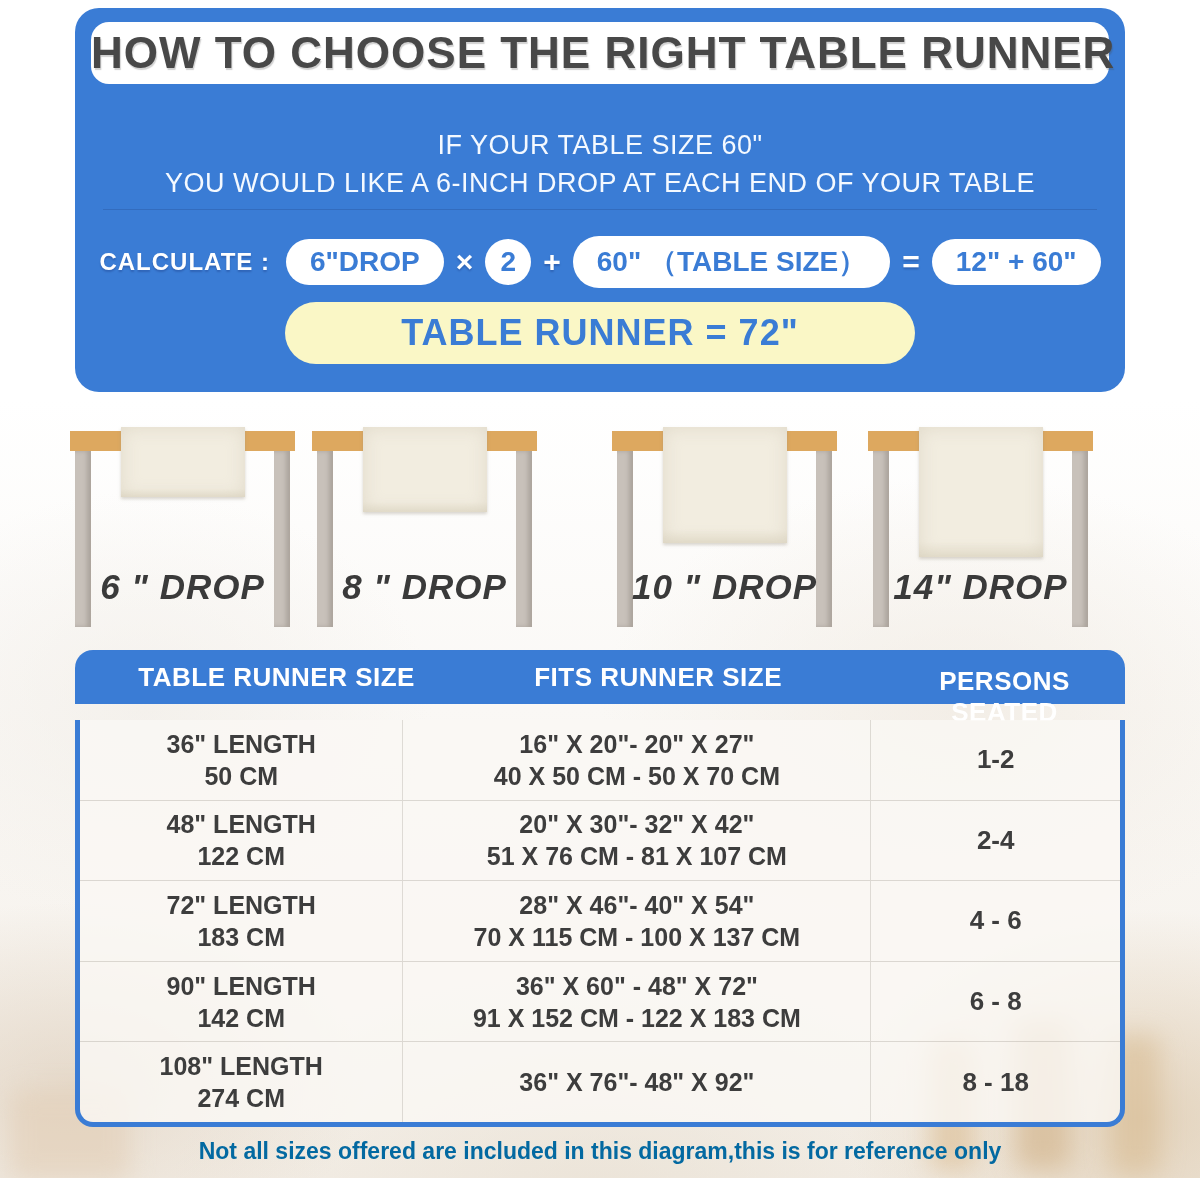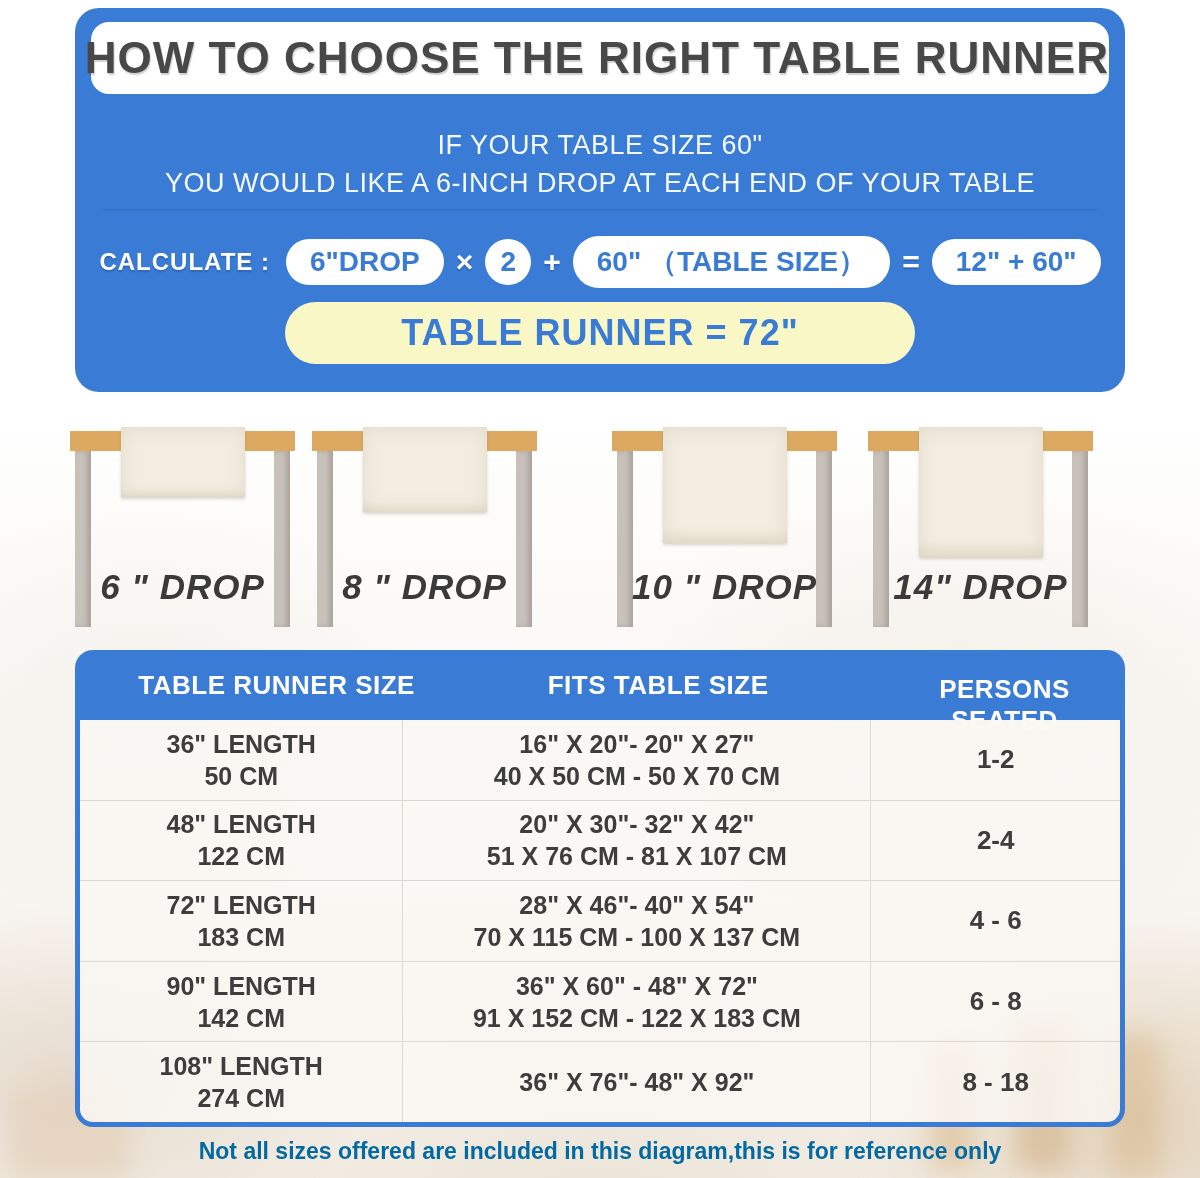--- a/index.html
+++ b/index.html
@@ -19,22 +19,22 @@
   }
   .blob { position:absolute; filter:blur(12px); border-radius:10px; opacity:.55; }
   .blob.b1 { left:930px; top:1040px; width:44px; height:130px; background:#d9b98c; }
   .blob.b2 { left:1015px; top:1020px; width:55px; height:150px; background:#cfae82; }
   .blob.b3 { left:1110px; top:1035px; width:50px; height:140px; background:#d8bb90; }
   .blob.b4 { left:10px;  top:1090px; width:120px; height:90px; background:#e2cdb4; }
 
   
   .hero { position:absolute; left:75px; top:8px; width:1050px; height:384px;
           background:var(--blue); border-radius:24px; }
-  .title-box { position:absolute; left:16px; right:16px; top:14px; height:72px;
-               background:#ffffff; border-radius:18px; display:flex; align-items:center; justify-content:flex-end; }
+  .title-box { position:absolute; left:16px; right:16px; top:14px; height:62px;
+               background:#ffffff; border-radius:18px; display:flex; align-items:center; justify-content:flex-start; }
   .title-box span { font-size:44px; font-weight:bold; letter-spacing:1px; color:#484848;
                     text-shadow:1px 2px 1px rgba(70,70,70,0.25); white-space:nowrap; }
   .intro { position:absolute; left:0; right:0; text-align:center; color:#f4f9ff;
            font-size:27px; letter-spacing:0.5px; }
   .intro.l1 { top:122px; }
   .intro.l2 { top:160px; }
   .hero-divider { position:absolute; left:28px; right:28px; top:201px; height:1px;
                   background:rgba(20,40,90,0.18); }
   .calc-row { position:absolute; left:0; right:0; top:226px; height:56px;
               display:flex; align-items:center; justify-content:center; gap:12px; }
@@ -61,21 +61,21 @@
             background:linear-gradient(var(--cream) 88%, #e7e1d0 100%);
             box-shadow:0 2px 3px rgba(150,140,120,0.35),
                        inset 0 0 18px rgba(205,196,175,0.45); }
   .f0 .runner { height:70px; } .f1 .runner { height:85px; }
   .f2 .runner { height:116px; } .f3 .runner { height:130px; }
   .drop-label { position:absolute; left:0; right:0; top:142px; text-align:center;
                 font-size:35px; font-weight:bold; font-style:italic; color:#3a3a3a; letter-spacing:1px; }
 
   
   .size-table { position:absolute; left:75px; top:650px; width:1050px; height:477px; }
-  .thead { position:absolute; left:0; right:0; top:0; height:70px; background:var(--blue);
+  .thead { position:absolute; left:0; right:0; top:0; height:54px; background:var(--blue);
            border-radius:18px 18px 0 0; display:flex; align-items:center;padding-left:46px; }
   .thead .hcell { text-align:center; color:#ffffff; font-size:26px; font-weight:bold; letter-spacing:0.5px; }
   .tbody { position:absolute; left:0; right:0; top:70px; bottom:0;
            background:rgba(250,248,244,0.82); border:5px solid var(--blue); border-top:none;
            border-radius:0 0 18px 18px; display:flex; flex-direction:column; overflow:hidden; }
   .trow { flex:1; display:flex; align-items:stretch; }
   .trow + .trow { border-top:1px solid rgba(150,142,132,0.3); }
   .tcell { display:flex; flex-direction:column; align-items:center; justify-content:center;
            color:#3d3d3d; font-weight:bold; font-size:25px; line-height:1.28; text-align:center; }
   .tcell + .tcell { border-left:1px solid rgba(150,142,132,0.28); }
@@ -147,21 +147,21 @@
     <div class="leg left"></div>
     <div class="leg right"></div>
     <div class="tabletop"></div>
     <div class="runner"></div>
     <div class="drop-label">14" DROP</div>
   </div>
 
   <div class="size-table">
     <div class="thead">
       <div class="hcell hc1">TABLE RUNNER SIZE</div>
-      <div class="hcell hc2">FITS TABLE SIZE</div>
+      <div class="hcell hc2">FITS RUNNER SIZE</div>
       <div class="hcell hc3">PERSONS SEATED</div>
     </div>
     <div class="tbody">
 
       <div class="trow">
         <div class="tcell c1">
           <span>36" LENGTH</span>
           <span>50 CM</span>
         </div>
         <div class="tcell c2">

